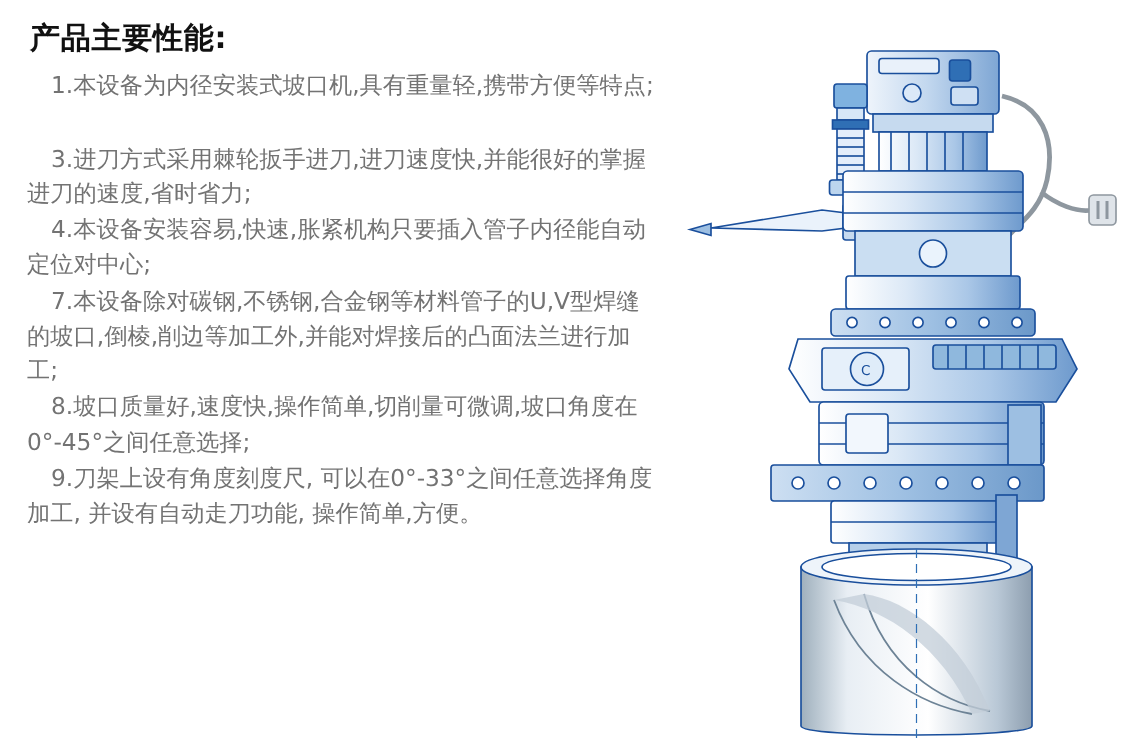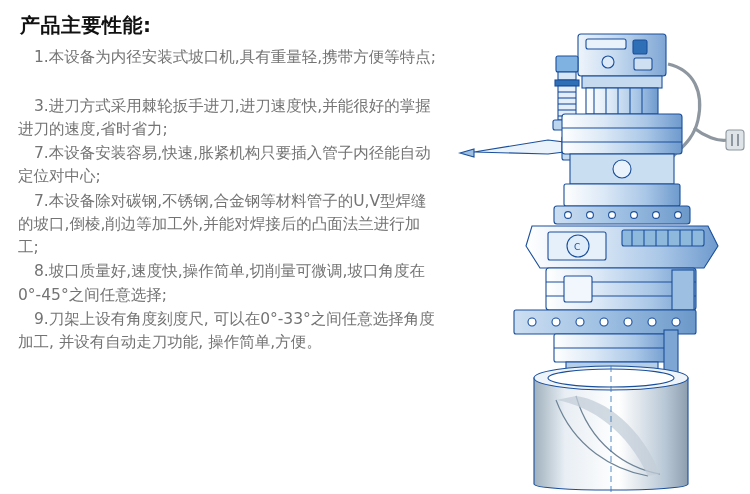--- a/index.html
+++ b/index.html
@@ -61,21 +61,21 @@
 <body>
 
 <div class="page">
 
   <div class="text-col">
     <h1 class="page-title">产品主要性能:</h1>
 
     <p class="para"><span class="lead"></span><span>1.本设备为内径安装式坡口机,具有重量轻,携带方便等特点;</span></p>
     <p class="para"><span class="lead"></span></p>
     <p class="para"><span class="lead"></span><span>3.进刀方式采用棘轮扳手进刀,进刀速度快,并能很好的掌握进刀的速度,省时省力;</span></p>
-    <p class="para"><span class="lead"></span><span>7.本设备安装容易,快速,胀紧机构只要插入管子内径能自动定位对中心;</span></p>
+    <p class="para"><span class="lead"></span><span>4.本设备安装容易,快速,胀紧机构只要插入管子内径能自动定位对中心;</span></p>
     <p class="para"><span class="lead"></span><span>7.本设备除对碳钢,不锈钢,合金钢等材料管子的U,V型焊缝的坡口,倒棱,削边等加工外,并能对焊接后的凸面法兰进行加工;</span></p>
     <p class="para"><span class="lead"></span><span>8.坡口质量好,速度快,操作简单,切削量可微调,坡口角度在0°-45°之间任意选择;</span></p>
     <p class="para"><span class="lead"></span><span>9.刀架上设有角度刻度尺, 可以在0°-33°之间任意选择角度加工, 并设有自动走刀功能, 操作简单,方便。</span></p>
   </div>
 
   <div class="figure">
     <svg width="314" height="494" viewBox="0 0 314 494" xmlns="http://www.w3.org/2000/svg">
       <defs>
         <linearGradient id="gBody" x1="0" y1="0" x2="1" y2="0">
           <stop offset="0%" stop-color="#ffffff"></stop>

